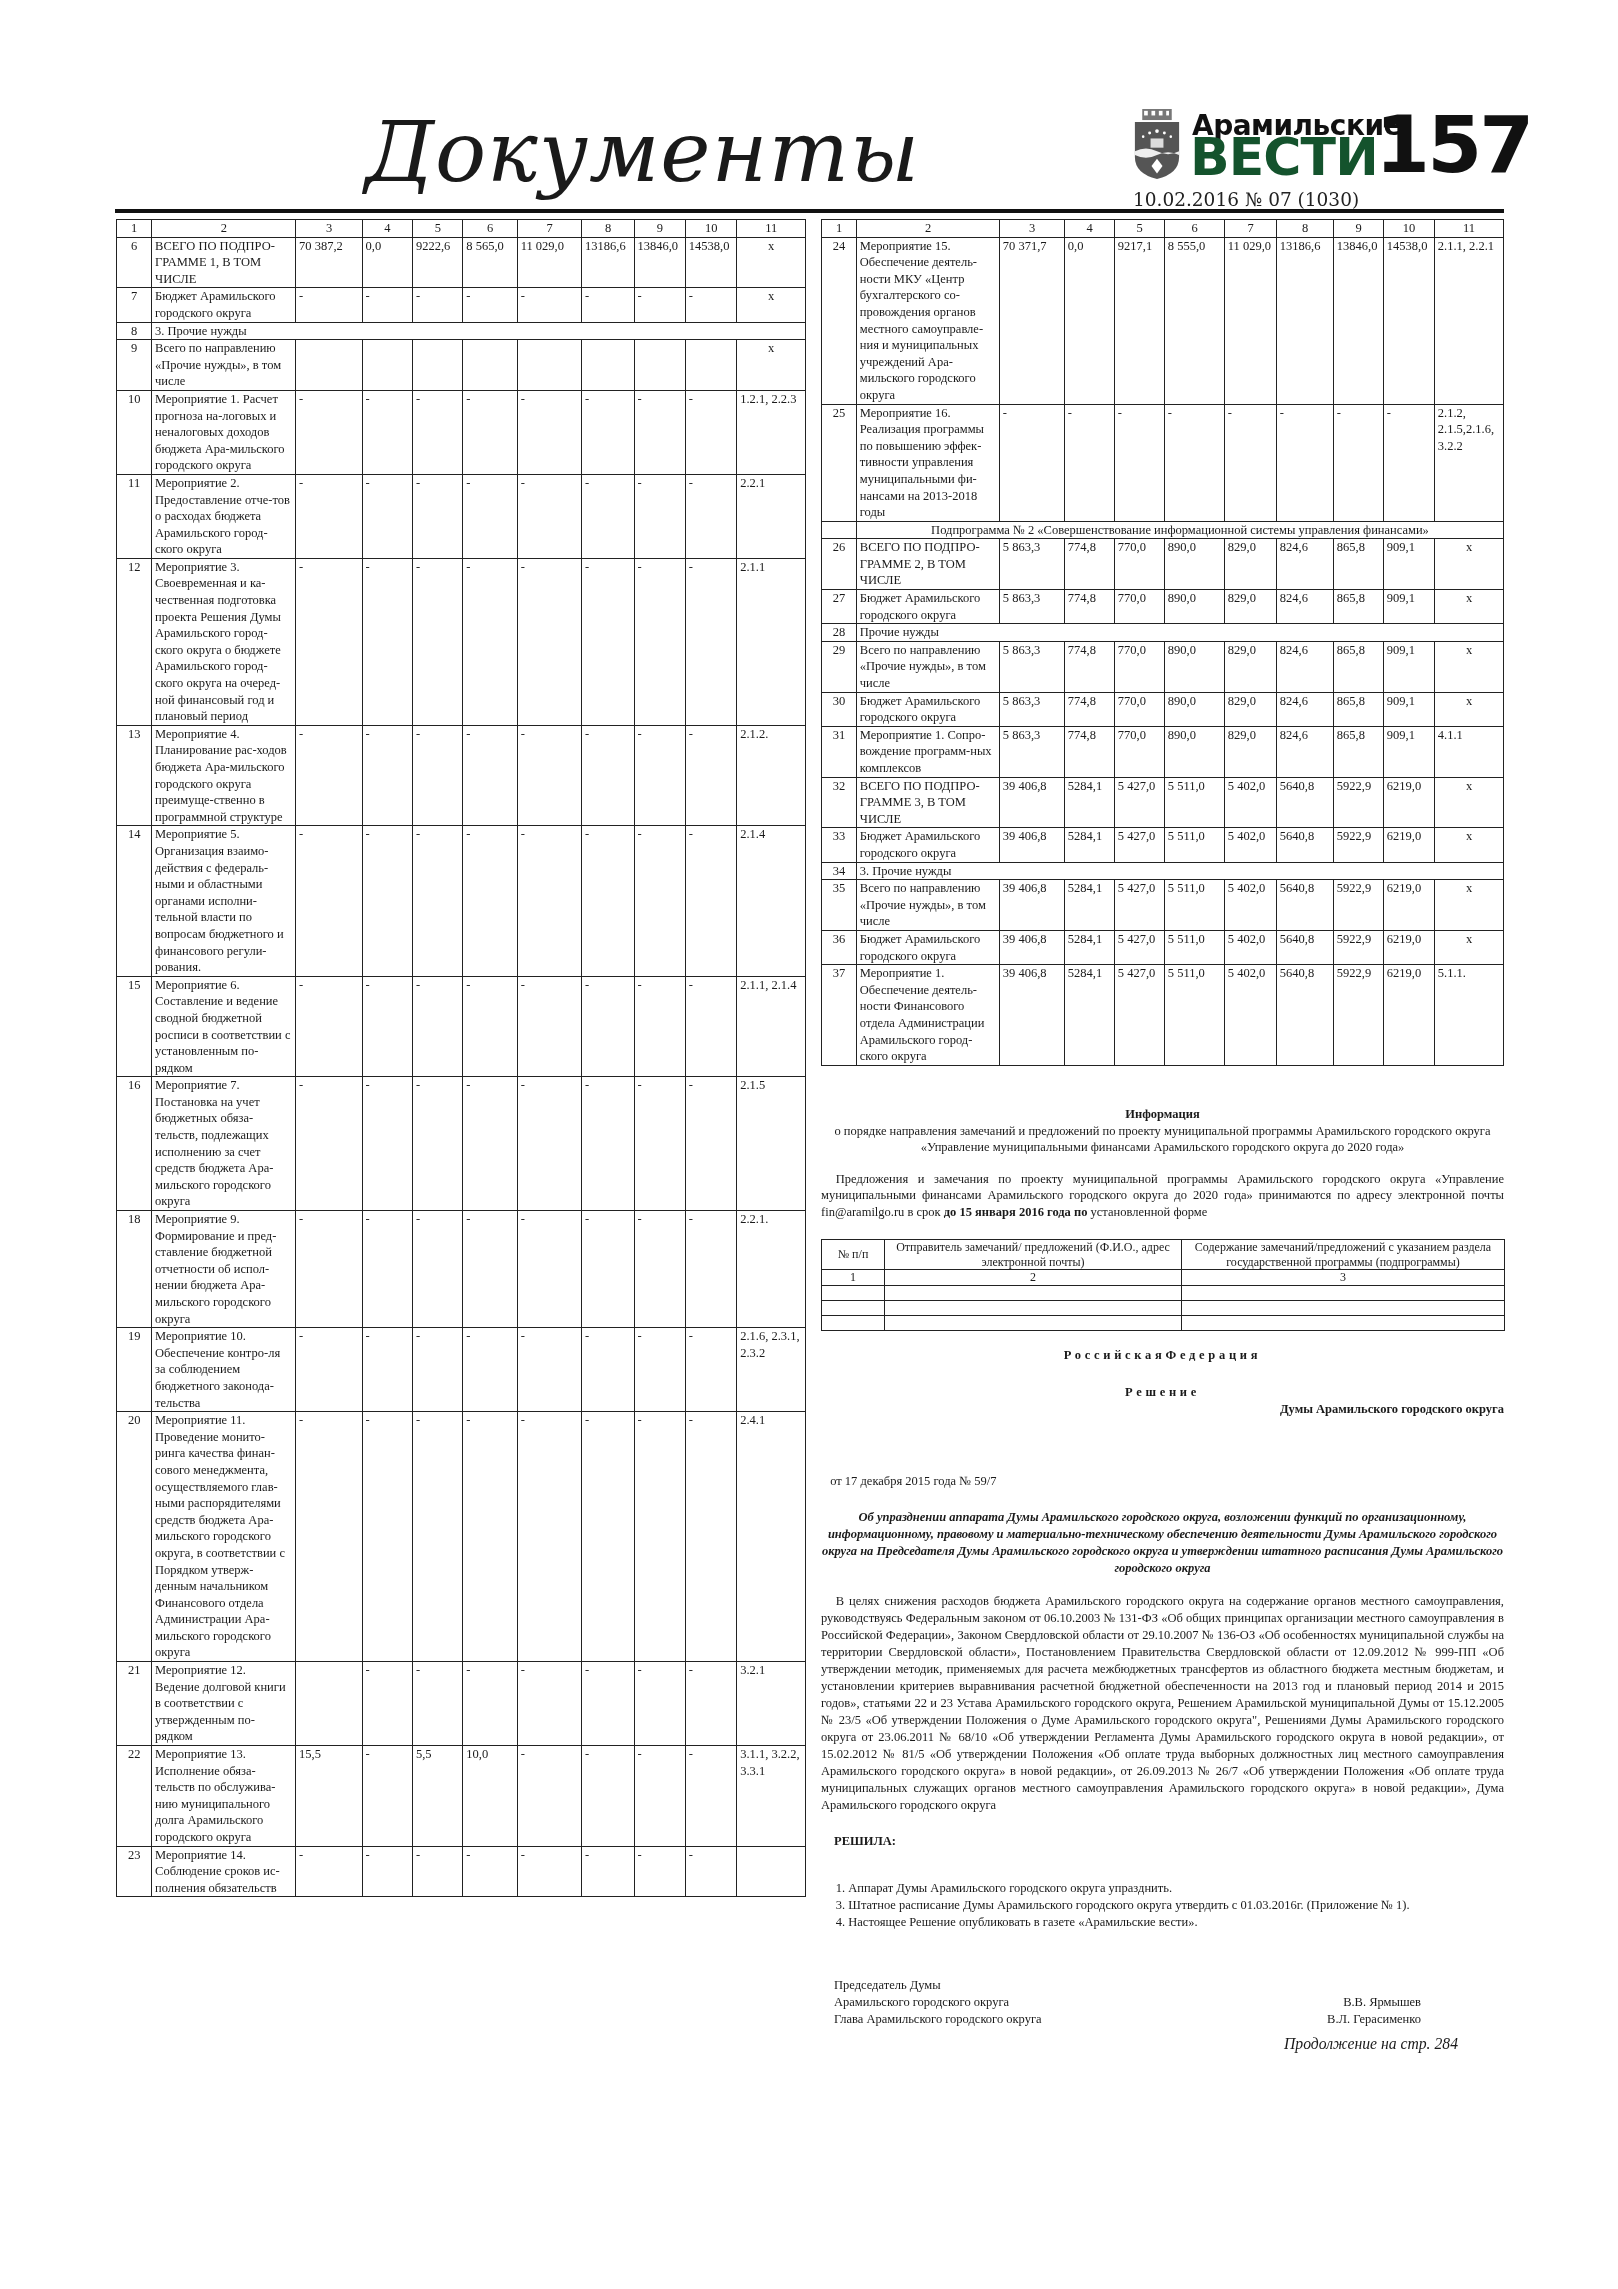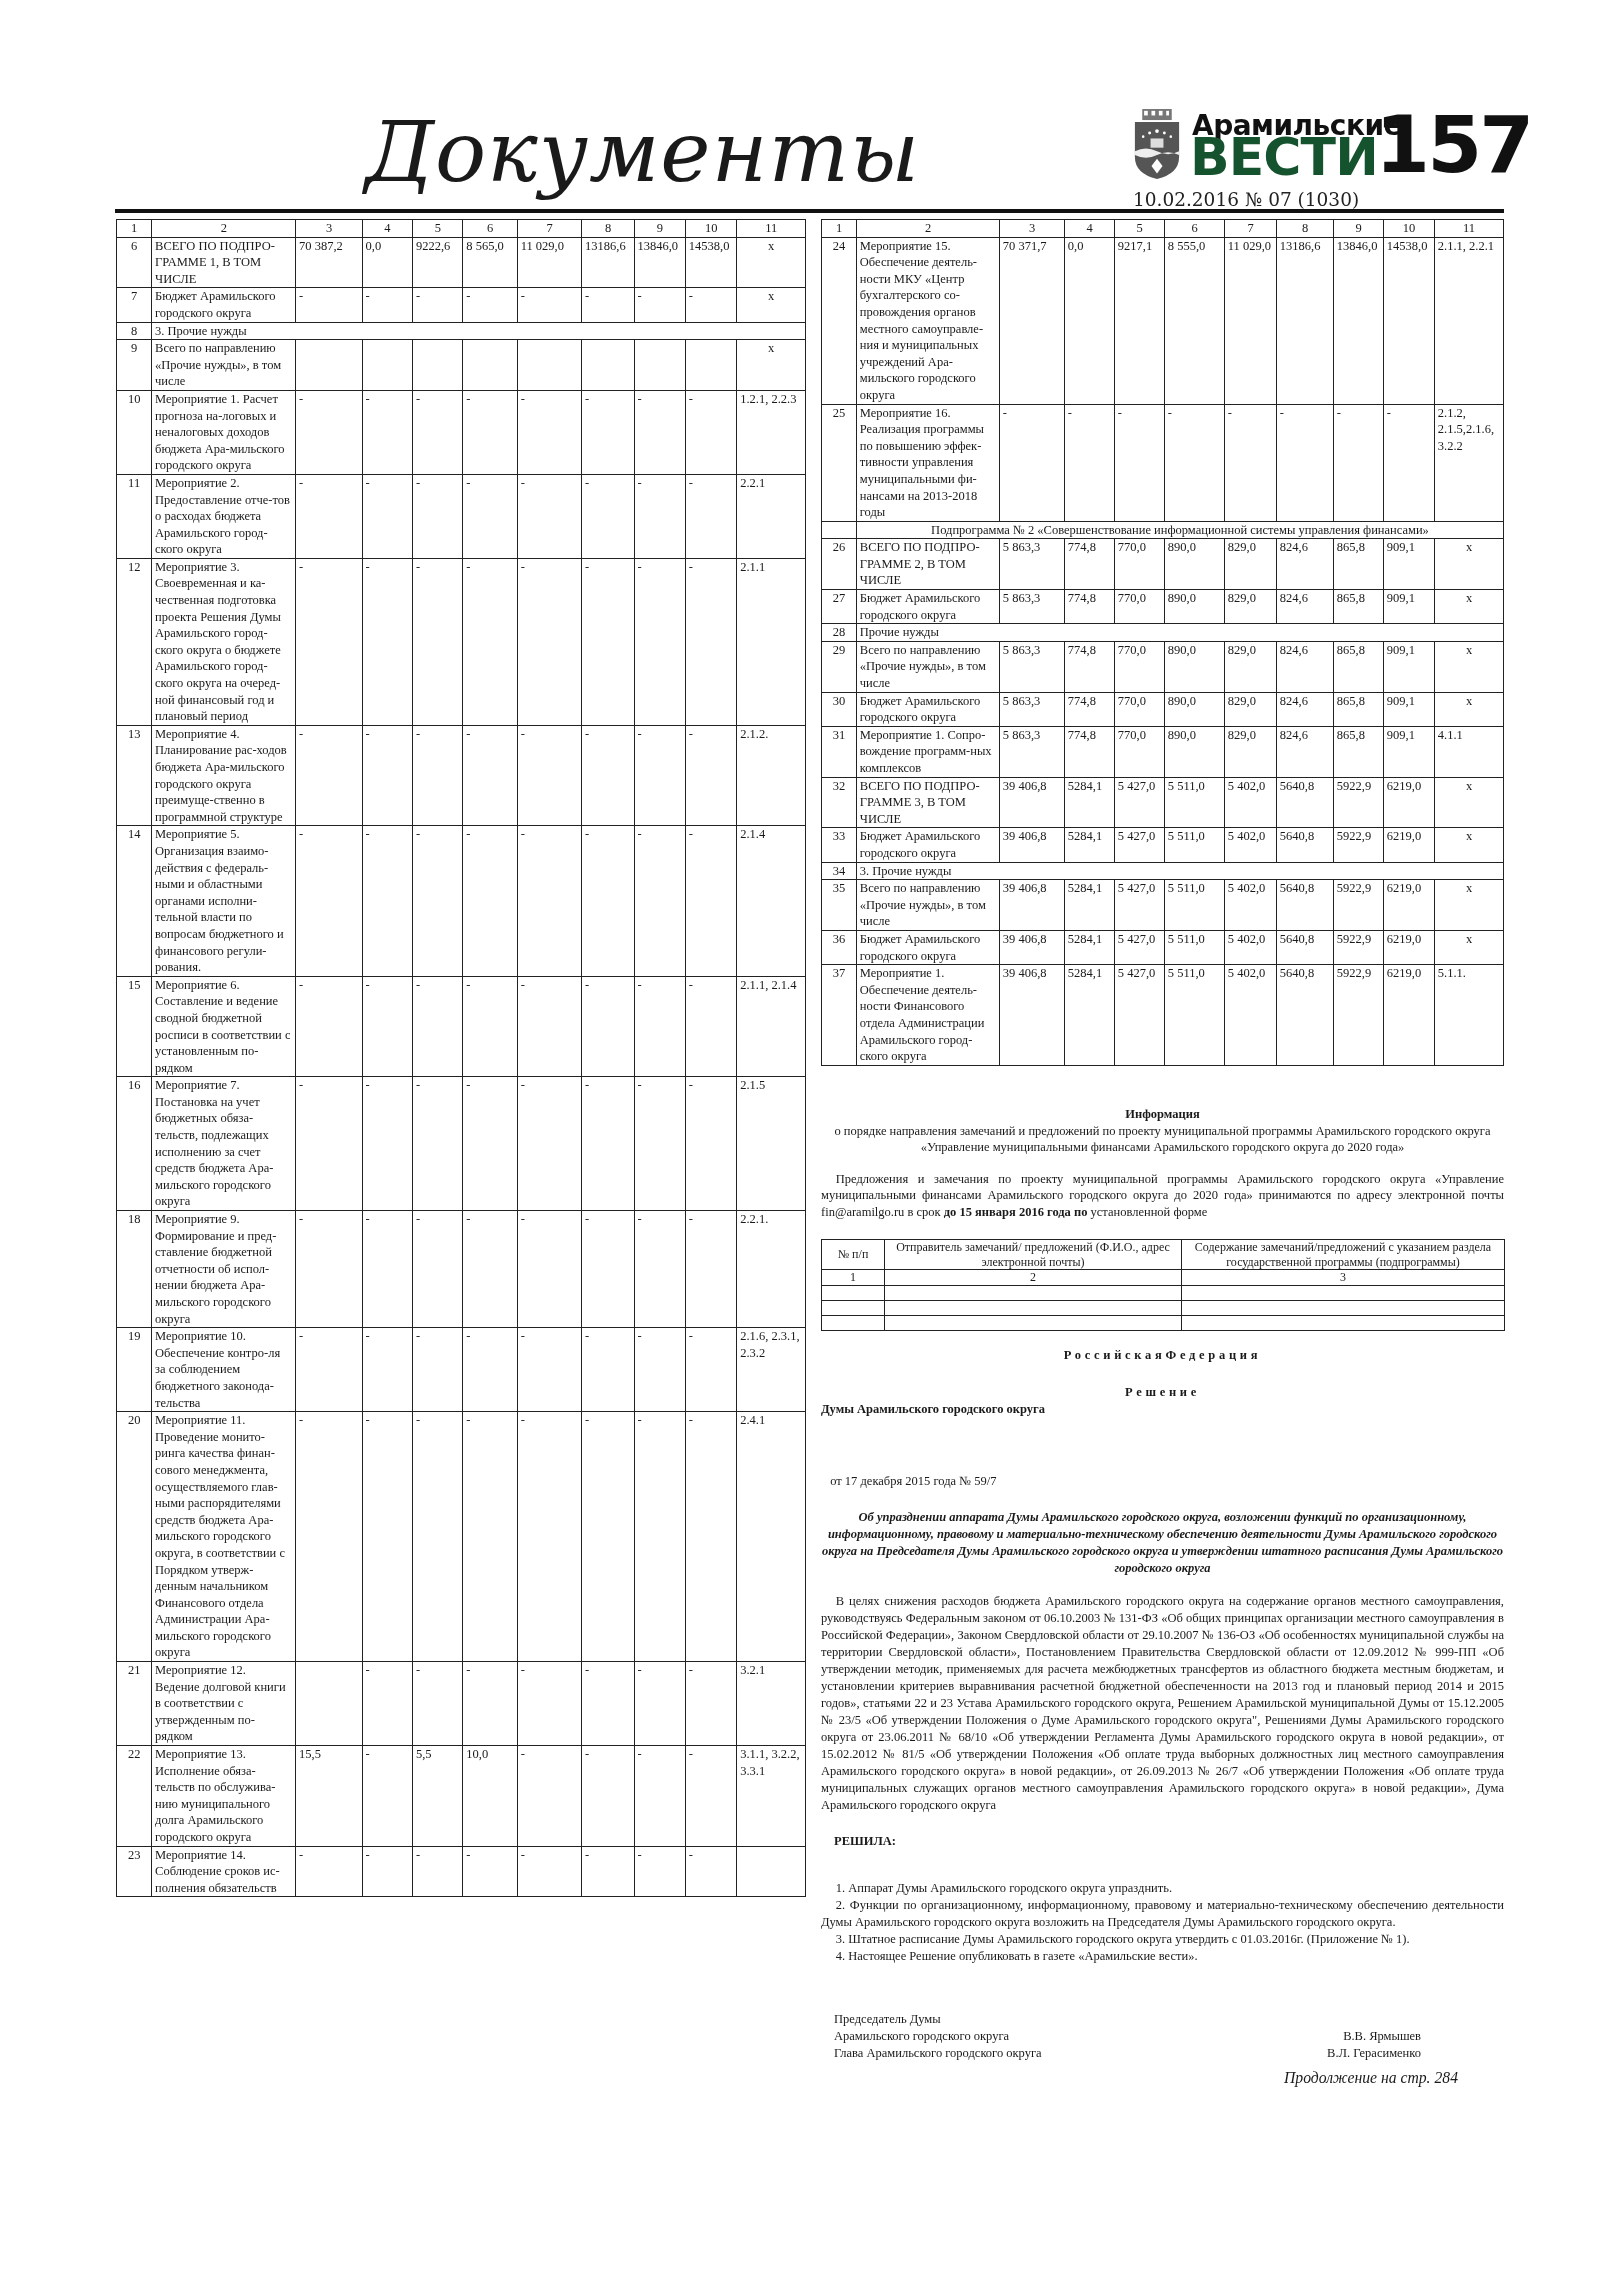--- a/index.html
+++ b/index.html
@@ -27,21 +27,21 @@
   .info { position: absolute; left: 821px; top: 1106px; width: 683px; font-size: 12.5px; line-height: 16.6px; }
   .info .c { text-align: center; }
   .info .b { font-weight: bold; }
   .info p { margin: 0; }
   table.form { border-collapse: collapse; width: 683px; margin-top: 18.5px; font-size: 12px; line-height: 14.8px; table-layout: fixed; }
   table.form td { border: 1.2px solid #222; text-align: center; padding: 0 2.8px; height: 14px; }
 
   .decision { position: absolute; left: 821px; top: 1347px; width: 683px; font-size: 12.5px; line-height: 17px; }
   .decision p { margin: 0; }
   .spaced { text-align: center; font-weight: bold; letter-spacing: 3.7px; }
-  .center { text-align: left; }
+  .center { text-align: right; }
   .bold { font-weight: bold; }
   .italic-title { font-style: italic; font-weight: bold; text-align: center; }
   .just { text-align: justify; text-indent: 14.8px; }
   .sig { display: flex; justify-content: space-between; }
   .continue { text-align: right; font-style: italic; font-size: 15.7px; padding-right: 46px; }
 </style>
 </head>
 <body>
 
 <div class="section-title">Документы</div>
@@ -555,21 +555,20 @@
 <div class="decision">
   <p class="spaced">РоссийскаяФедерация</p>
   <p class="spaced" style="margin-top:20px;">Решение</p>
   <p class="center bold">Думы Арамильского городского округа</p>
   <p style="margin-top:55px; padding-left:9.2px;">от 17 декабря 2015 года № 59/7</p>
   <p class="italic-title" style="margin-top:18.5px;">Об упразднении аппарата Думы Арамильского городского округа, возложении функций по организационному, информационному, правовому и материально-техническому обеспечению деятельности Думы Арамильского городского округа на Председателя Думы Арамильского городского округа и утверждении штатного расписания Думы Арамильского городского округа</p>
   <p class="just" style="margin-top:16.6px;">В целях снижения расходов бюджета Арамильского городского округа на содержание органов местного самоуправления, руководствуясь Федеральным законом от 06.10.2003 № 131-ФЗ «Об общих принципах организации местного самоуправления в Российской Федерации», Законом Свердловской области от 29.10.2007 № 136-ОЗ «Об особенностях муниципальной службы на территории Свердловской области», Постановлением Правительства Свердловской области от 12.09.2012 № 999-ПП «Об утверждении методик, применяемых для расчета межбюджетных трансфертов из областного бюджета местным бюджетам, и установлении критериев выравнивания расчетной бюджетной обеспеченности на 2013 год и плановый период 2014 и 2015 годов», статьями 22 и 23 Устава Арамильского городского округа, Решением Арамильской муниципальной Думы от 15.12.2005 № 23/5 «Об утверждении Положения о Думе Арамильского городского округа", Решениями Думы Арамильского городского округа от 23.06.2011 № 68/10 «Об утверждении Регламента Думы Арамильского городского округа в новой редакции», от 15.02.2012 № 81/5 «Об утверждении Положения «Об оплате труда выборных должностных лиц местного самоуправления Арамильского городского округа» в новой редакции», от 26.09.2013 № 26/7 «Об утверждении Положения «Об оплате труда муниципальных служащих органов местного самоуправления Арамильского городского округа» в новой редакции», Дума Арамильского городского округа</p>
   <p class="bold" style="margin-top:18.5px; padding-left:13px;">РЕШИЛА:</p>
   <div style="margin-top:30px;">
     <p class="just">1. Аппарат Думы Арамильского городского округа упразднить.</p>
-    <p class="just">2. Функции по организационному, информационному, правовому и материально-техническому обеспечению деятельности Думы Арамильского городского округа возложить на Председателя Думы Арамильского городского округа.</p>
     <p class="just">3. Штатное расписание Думы Арамильского городского округа утвердить с 01.03.2016г. (Приложение № 1).</p>
     <p class="just">4. Настоящее Решение опубликовать в газете «Арамильские вести».</p>
   </div>
   <div style="margin-top:46px; padding-left:13px; padding-right:83px;">
     <div class="sig">
         <span>Председатель Думы</span>
         <span></span>
       </div>
     <div class="sig">
         <span>Арамильского городского округа</span>

